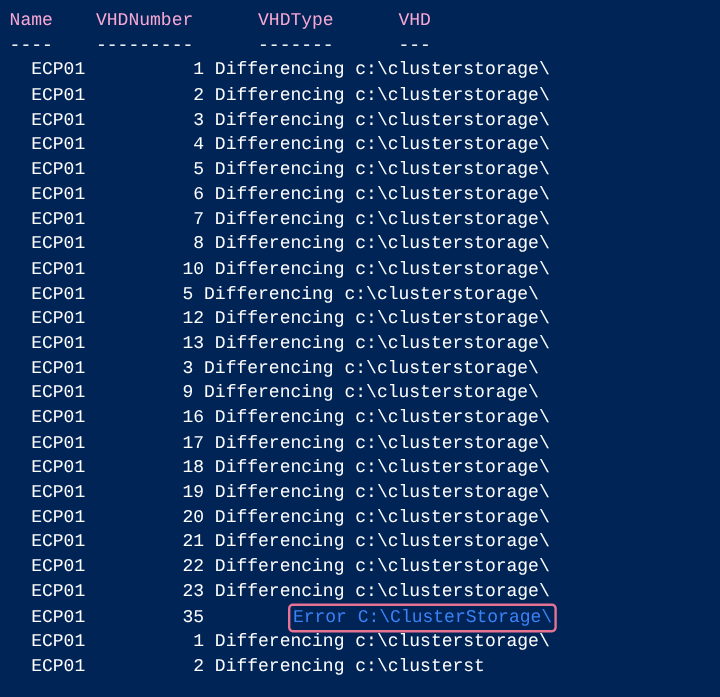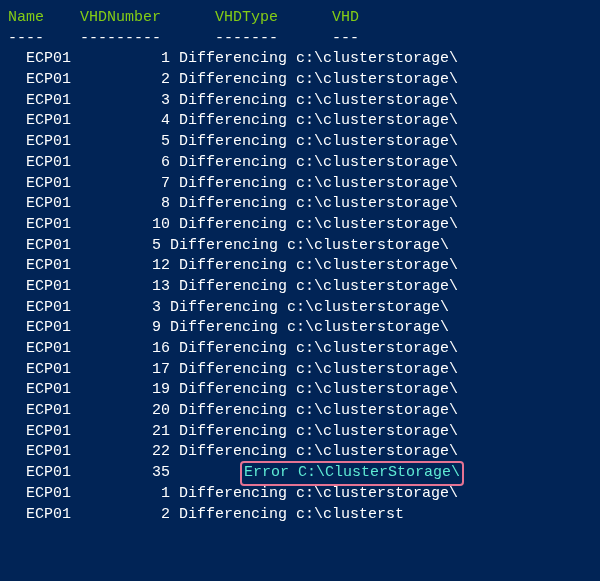--- a/index.html
+++ b/index.html
@@ -13,37 +13,37 @@
       font-size: 15px;
       color: #d8d8d8;
       width: 600px;
       height: 581px;
       overflow: hidden;
       padding: 8px;
       line-height: 1.38;
     }
     .header-row {
       white-space: pre;
-      color: #84cc16;
+      color: #f9a8d4;
     }
     .divider-row {
       white-space: pre;
       color: #ffffff;
     }
     .data-row {
       white-space: pre;
       color: #ffffff;
     }
     .highlight {
       display: inline-block;
       border: 2px solid #e57393;
       border-radius: 4px;
       padding: 0 2px;
       margin: -2px;
-      color: #5eead4;
+      color: #3b82f6;
     }
     .prefix {
       display: inline-block;
       width: 18px;
     }
   </style>
 </head>
 <body>
 
 <div id="console">
@@ -58,20 +58,22 @@
     <div class="data-row"><span class="prefix"></span><span>ECP01 </span><span>         7 </span><span>Differencing </span><span>c:\clusterstorage\</span></div>
     <div class="data-row"><span class="prefix"></span><span>ECP01 </span><span>         8 </span><span>Differencing </span><span>c:\clusterstorage\</span></div>
     <div class="data-row"><span class="prefix"></span><span>ECP01 </span><span>        10 </span><span>Differencing </span><span>c:\clusterstorage\</span></div>
     <div class="data-row"><span class="prefix"></span><span>ECP01 </span><span>        5 </span><span>Differencing </span><span>c:\clusterstorage\</span></div>
     <div class="data-row"><span class="prefix"></span><span>ECP01 </span><span>        12 </span><span>Differencing </span><span>c:\clusterstorage\</span></div>
     <div class="data-row"><span class="prefix"></span><span>ECP01 </span><span>        13 </span><span>Differencing </span><span>c:\clusterstorage\</span></div>
     <div class="data-row"><span class="prefix"></span><span>ECP01 </span><span>        3 </span><span>Differencing </span><span>c:\clusterstorage\</span></div>
     <div class="data-row"><span class="prefix"></span><span>ECP01 </span><span>        9 </span><span>Differencing </span><span>c:\clusterstorage\</span></div>
     <div class="data-row"><span class="prefix"></span><span>ECP01 </span><span>        16 </span><span>Differencing </span><span>c:\clusterstorage\</span></div>
     <div class="data-row"><span class="prefix"></span><span>ECP01 </span><span>        17 </span><span>Differencing </span><span>c:\clusterstorage\</span></div>
+    <div class="data-row"><span class="prefix"></span><span>ECP01 </span><span>        18 </span><span>Differencing </span><span>c:\clusterstorage\</span></div>
     <div class="data-row"><span class="prefix"></span><span>ECP01 </span><span>        19 </span><span>Differencing </span><span>c:\clusterstorage\</span></div>
     <div class="data-row"><span class="prefix"></span><span>ECP01 </span><span>        20 </span><span>Differencing </span><span>c:\clusterstorage\</span></div>
     <div class="data-row"><span class="prefix"></span><span>ECP01 </span><span>        21 </span><span>Differencing </span><span>c:\clusterstorage\</span></div>
     <div class="data-row"><span class="prefix"></span><span>ECP01 </span><span>        22 </span><span>Differencing </span><span>c:\clusterstorage\</span></div>
+    <div class="data-row"><span class="prefix"></span><span>ECP01 </span><span>        23 </span><span>Differencing </span><span>c:\clusterstorage\</span></div>
     <div class="data-row"><span class="prefix"></span><span>ECP01 </span><span>        35 </span><span>       </span><span class="highlight">Error C:\ClusterStorage\</span></div>
     <div class="data-row"><span class="prefix"></span><span>ECP01 </span><span>         1 </span><span>Differencing </span><span>c:\clusterstorage\</span></div>
     <div class="data-row"><span class="prefix"></span><span>ECP01 </span><span>         2 </span><span>Differencing </span><span>c:\clusterst</span></div>
   </div>
 
 </body></html>

